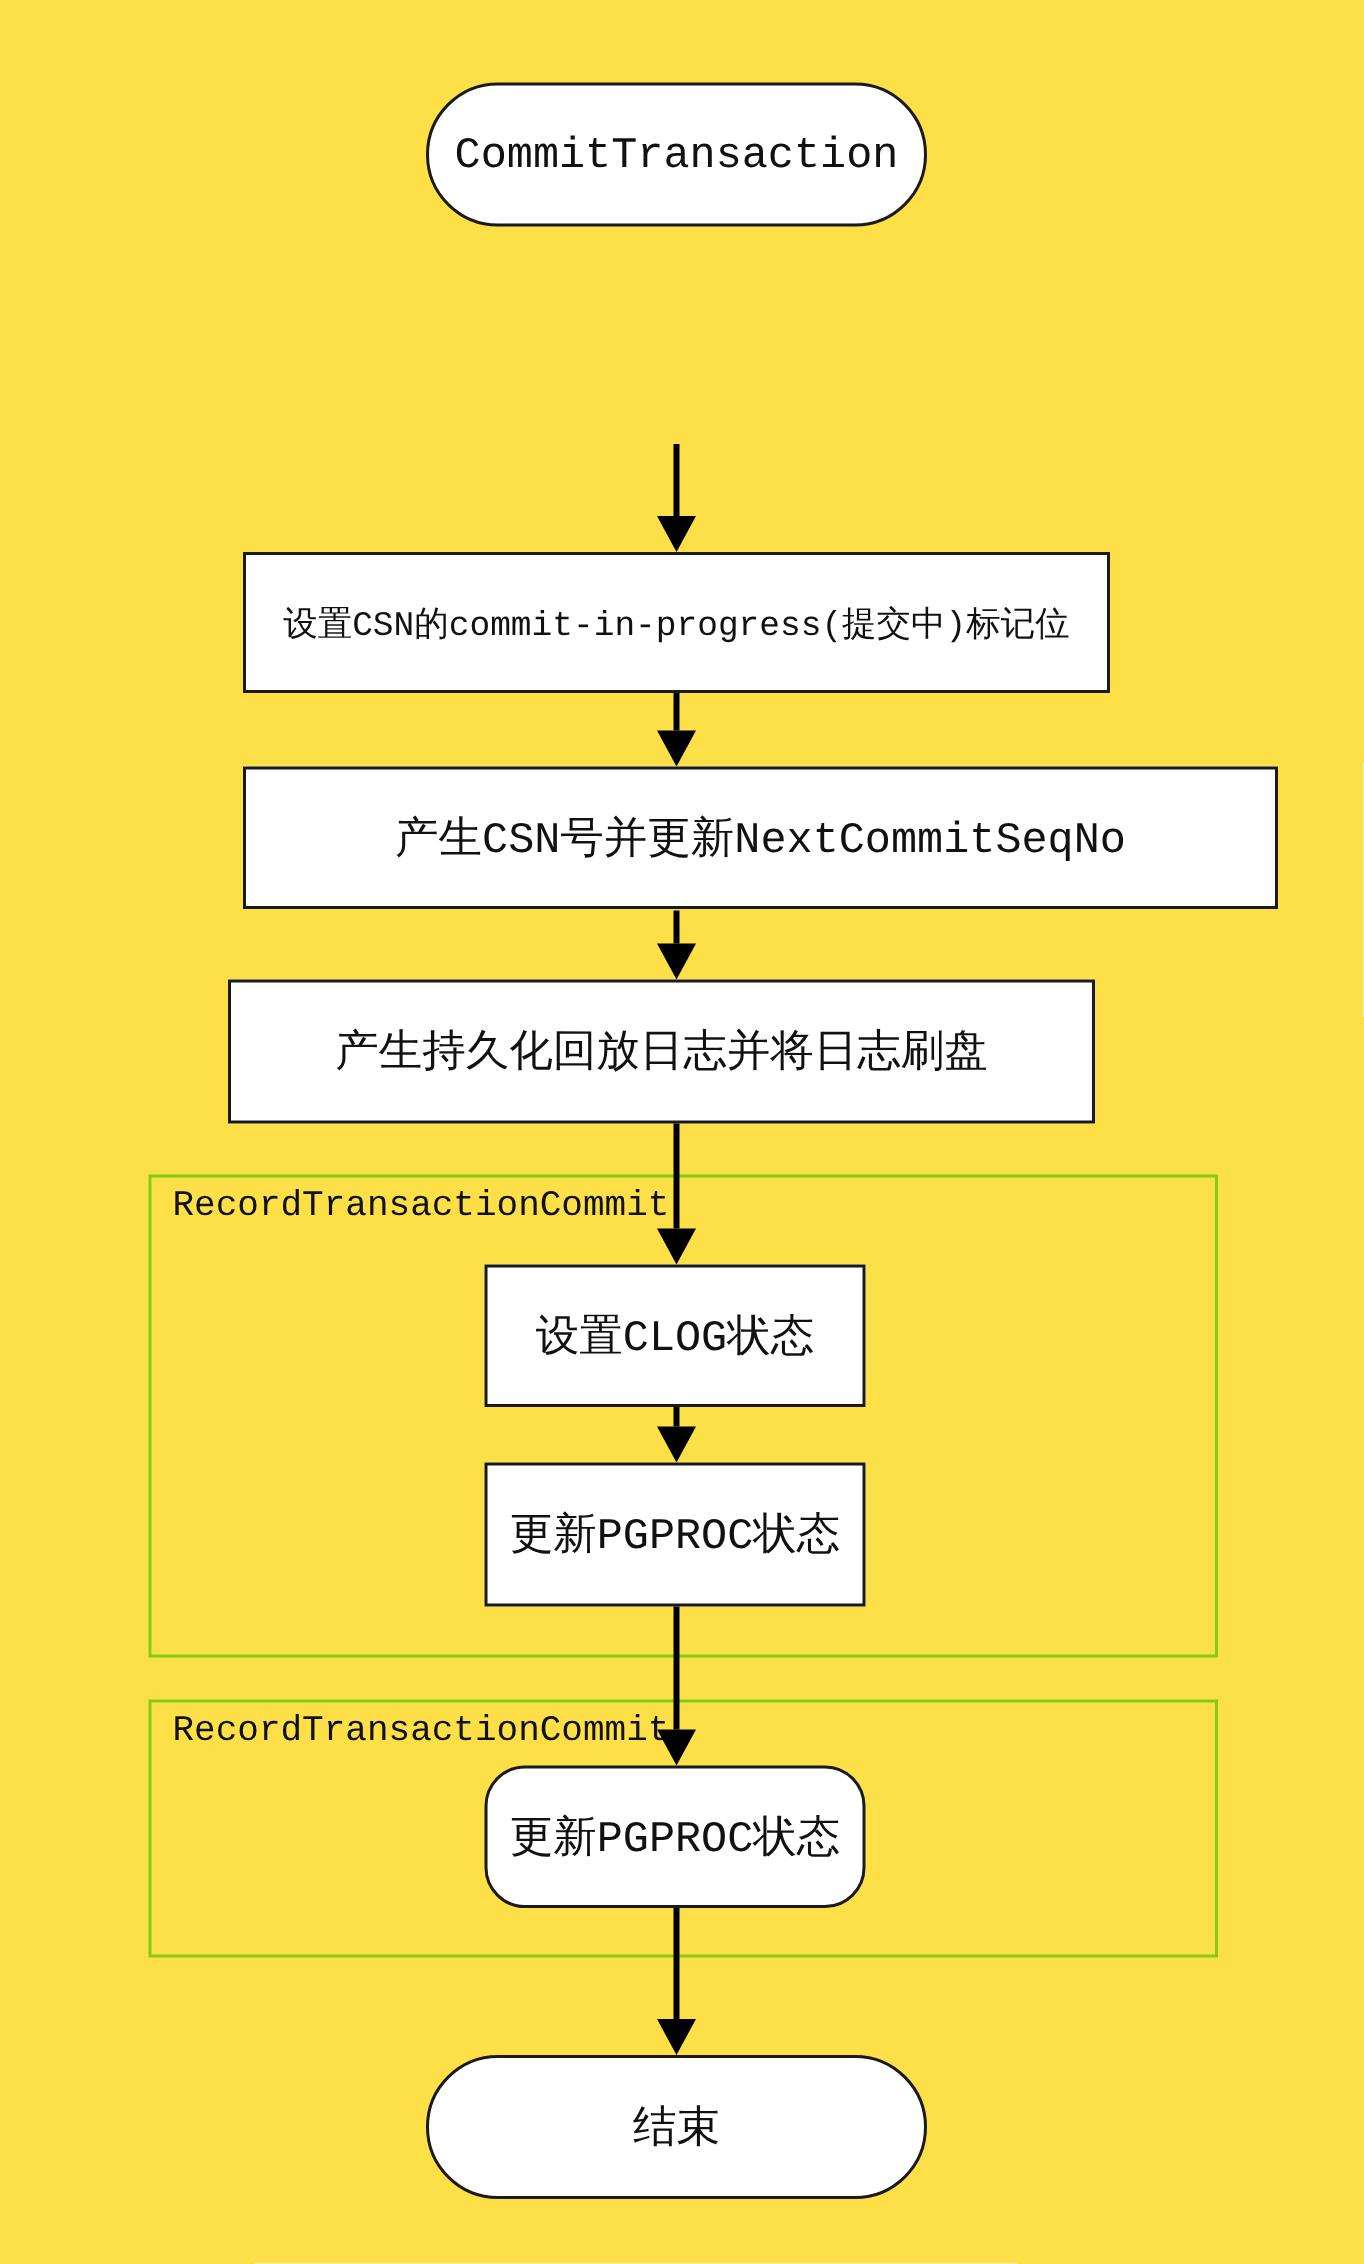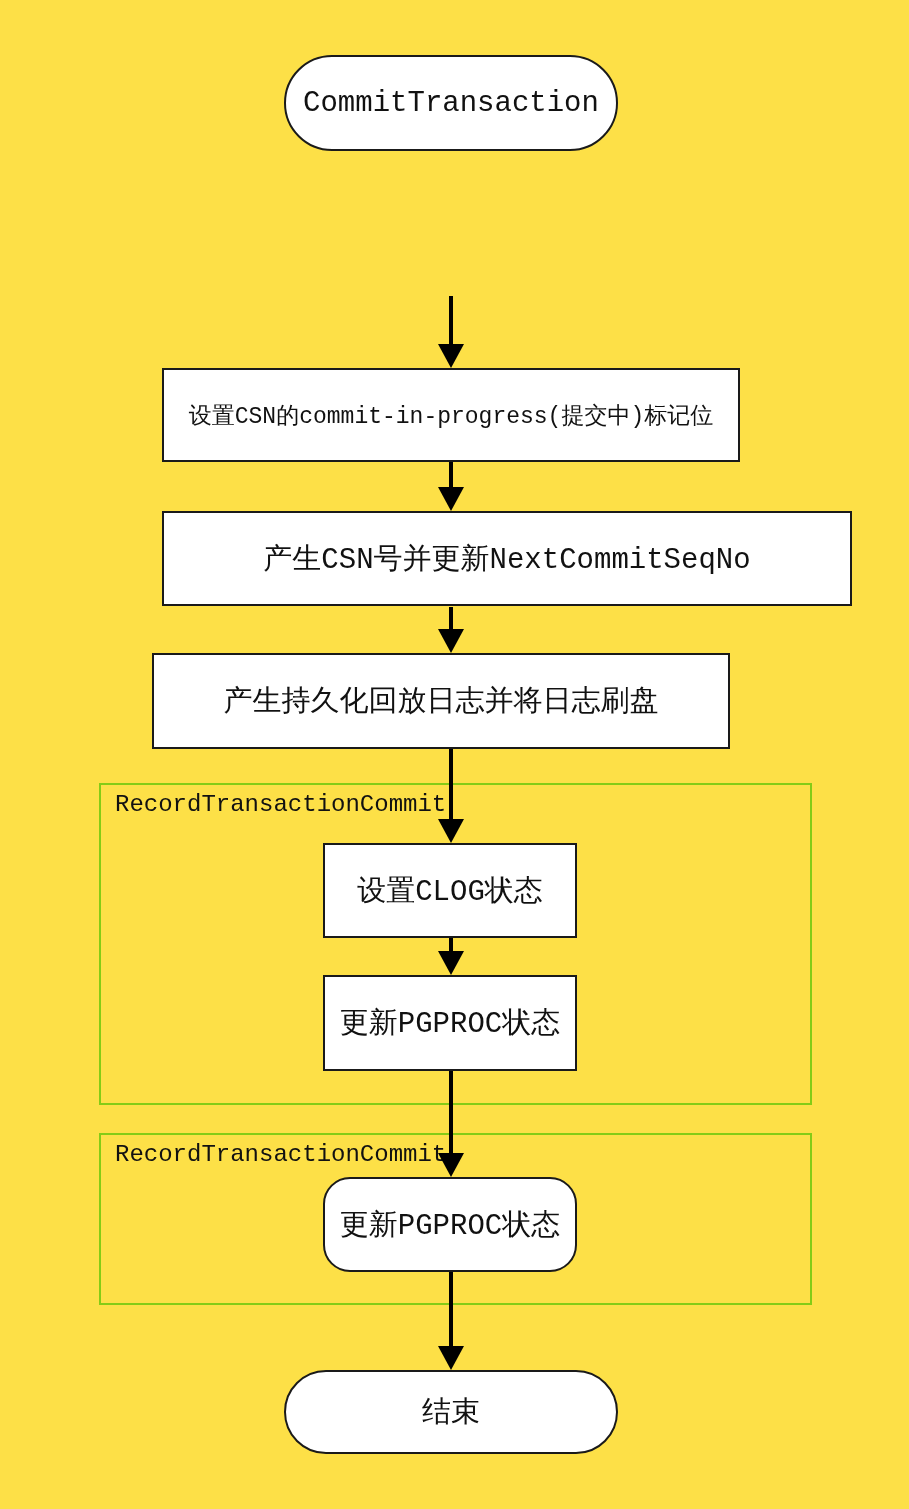--- a/index.html
+++ b/index.html
@@ -128,15 +128,15 @@
     <div class="arrow-head"></div>
   </div>
 
   <div class="node" style="left:323px; top:1177px; width:254px; height:95px;border-radius:27px;">更新PGPROC状态</div>
 
   <div class="arrow" style="left:438px; top:1272px; height:98px;">
     <div class="arrow-shaft"></div>
     <div class="arrow-head"></div>
   </div>
 
-  <div class="node stadium" style="left:284px; top:1370px; width:334px; height:84px;">结束</div>
+  <div class="node stadium" style="left:284px; top:1370px; width:334px; height:96px;">结束</div>
 
 </div>
 
 </body></html>

